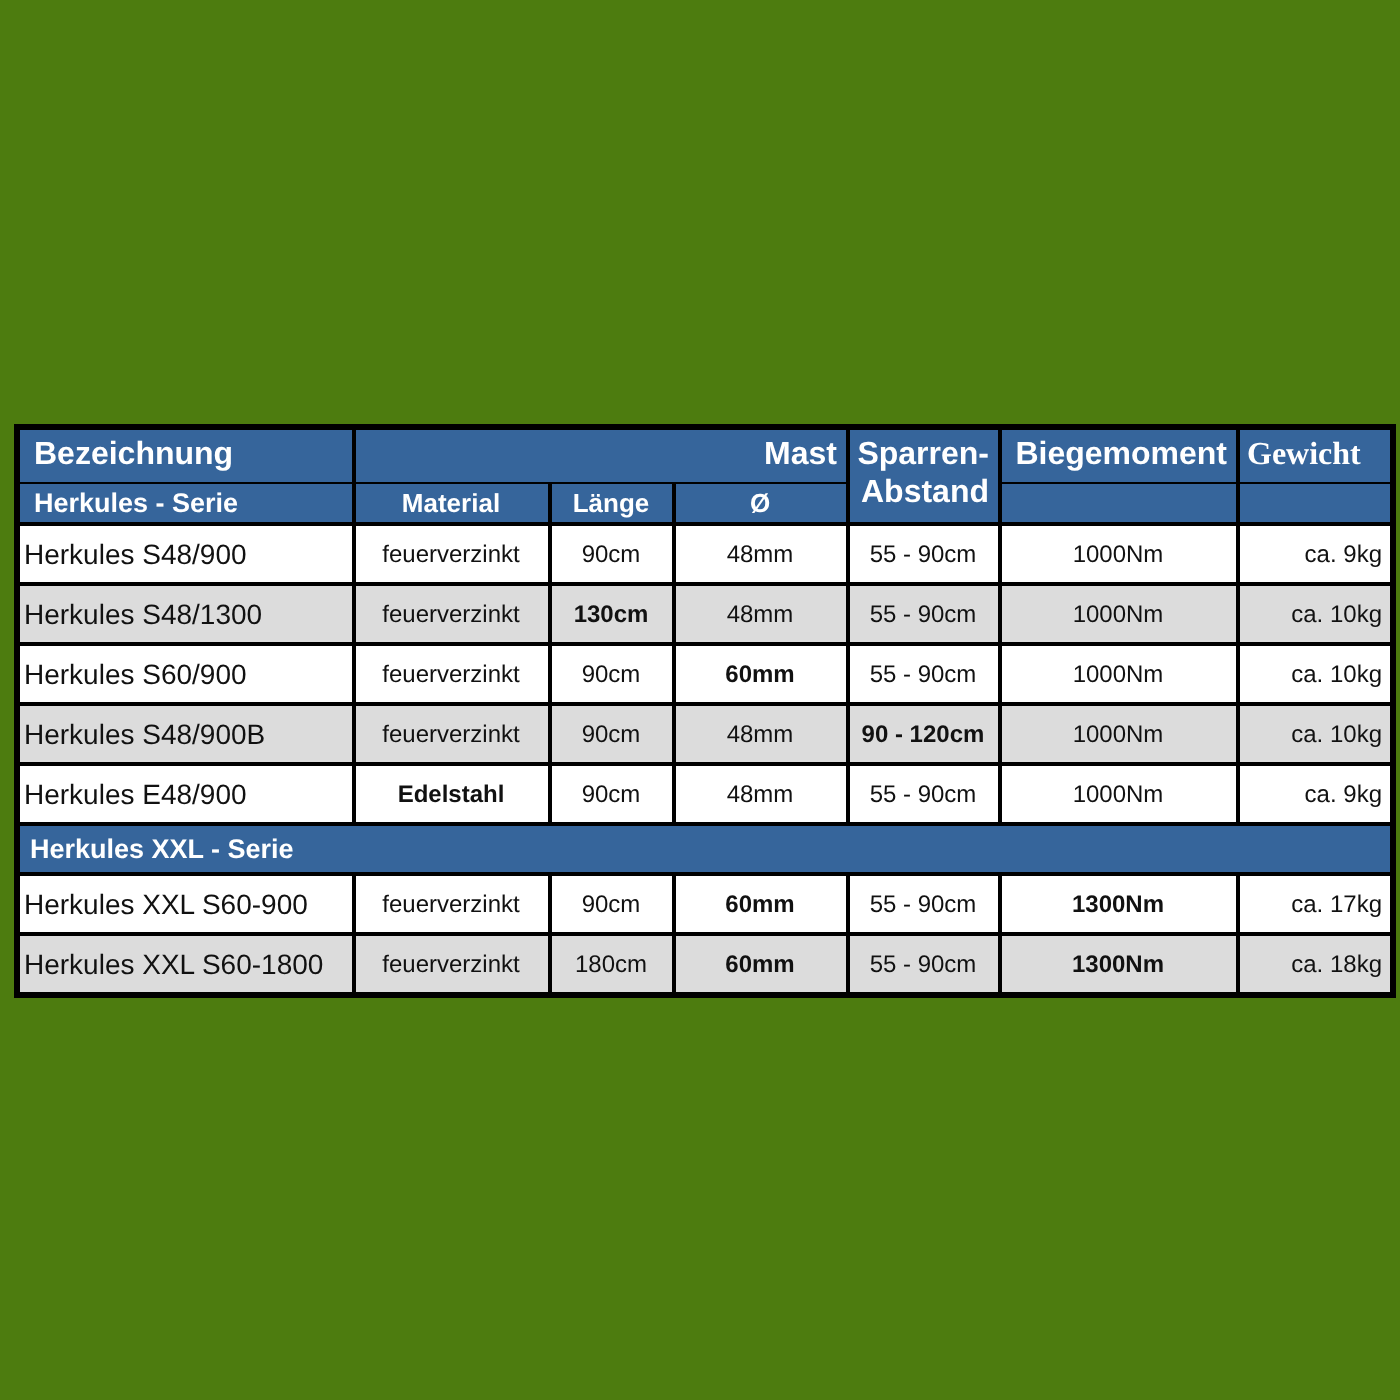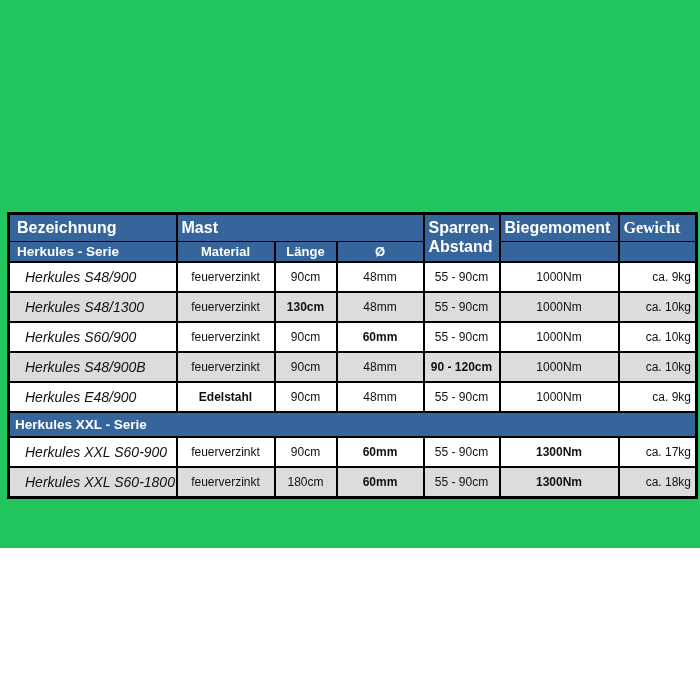--- a/index.html
+++ b/index.html
@@ -1,19 +1,19 @@
 <!DOCTYPE html>
 <html><head>
 <meta charset="utf-8">
 <style>
   html,body { margin:0; padding:0; background:#ffffff; }
   .stage {
     position:relative;
-    width:700px; height:548px;
-    background:#22c55e;
+    width:700px; height:700px;
+    background:#4d7c0f;
     font-family:"Liberation Sans", sans-serif;
     overflow:hidden;
   }
   table.spec {
     position:absolute;
     left:7px; top:212px;
     width:688px;
     border-collapse:collapse;
     table-layout:fixed;
     border:3px solid #000000;
@@ -21,21 +21,21 @@
   table.spec th, table.spec td {
     border:2px solid #000000;
     padding:0 4px;
     overflow:hidden;
     white-space:nowrap;
   }
   
   tr.hdr1 th {
     background:#36659b; color:#ffffff;
     font-weight:bold; font-size:16px;
-    height:26px; text-align:left;
+    height:26px; text-align:right;
     border-bottom:1px solid #000000;
   }
   tr.hdr1 th.left { text-align:left; padding-left:7px; }
   tr.hdr1 th.gew  { text-align:left; padding-left:4px;font-family:Liberation Serif, serif; }
   tr.hdr2 th {
     background:#36659b; color:#ffffff;
     font-weight:bold; font-size:13px;
     height:19px; text-align:center;
     border-top:1px solid #000000;
     margin-top:31px;
@@ -55,22 +55,22 @@
     height:23px; text-align:left; padding-left:5px;
   }
   
   tr.data td {
     background:#ffffff; color:#111111;
     font-size:12px; height:28px;
     text-align:center; vertical-align:middle;
   }
   tr.data.alt td { background:#dcdcdc; }
   tr.data td.name {
-    text-align:left; padding-left:15px;
-    font-style:italic; font-size:14px;
+    text-align:left; padding-left:2px;
+    font-size:14px;
   }
   tr.data td.gew { text-align:right; padding-left:4px; }
   td.b, th.b { font-weight:bold; }
 </style>
 </head>
 <body>
 
 <div class="stage">
   <table class="spec">
     <colgroup>

